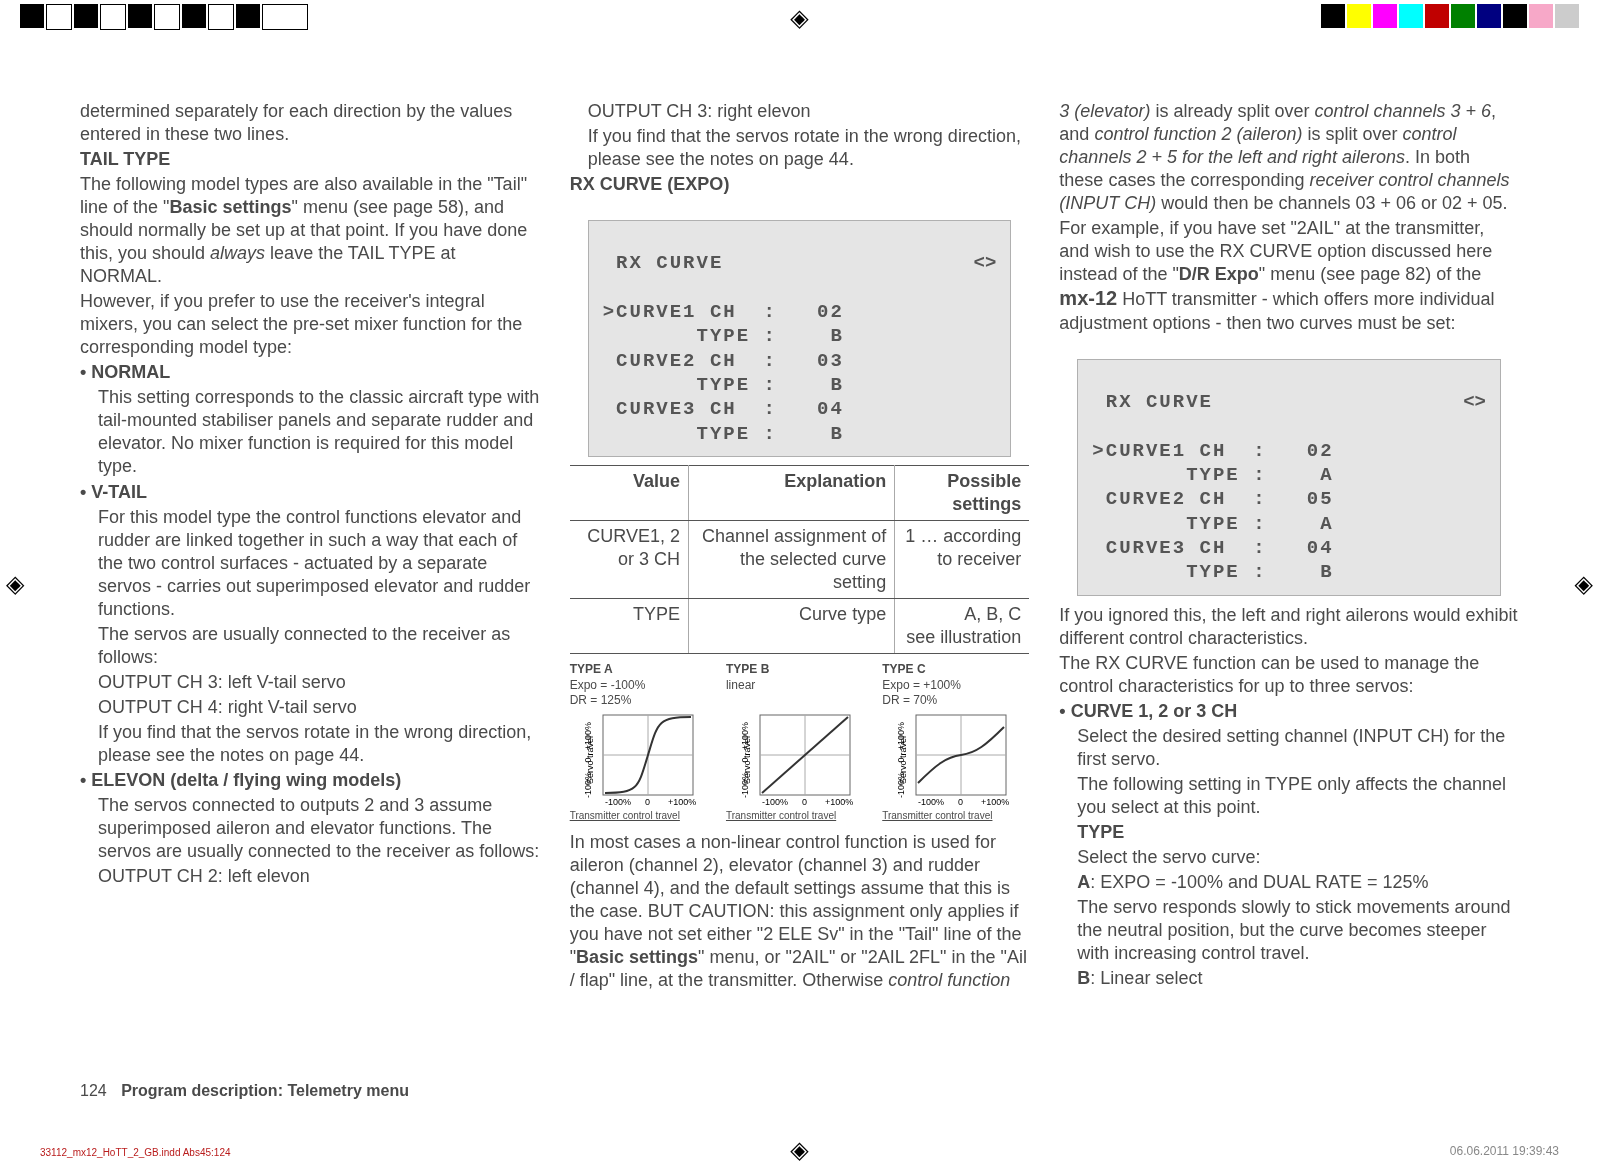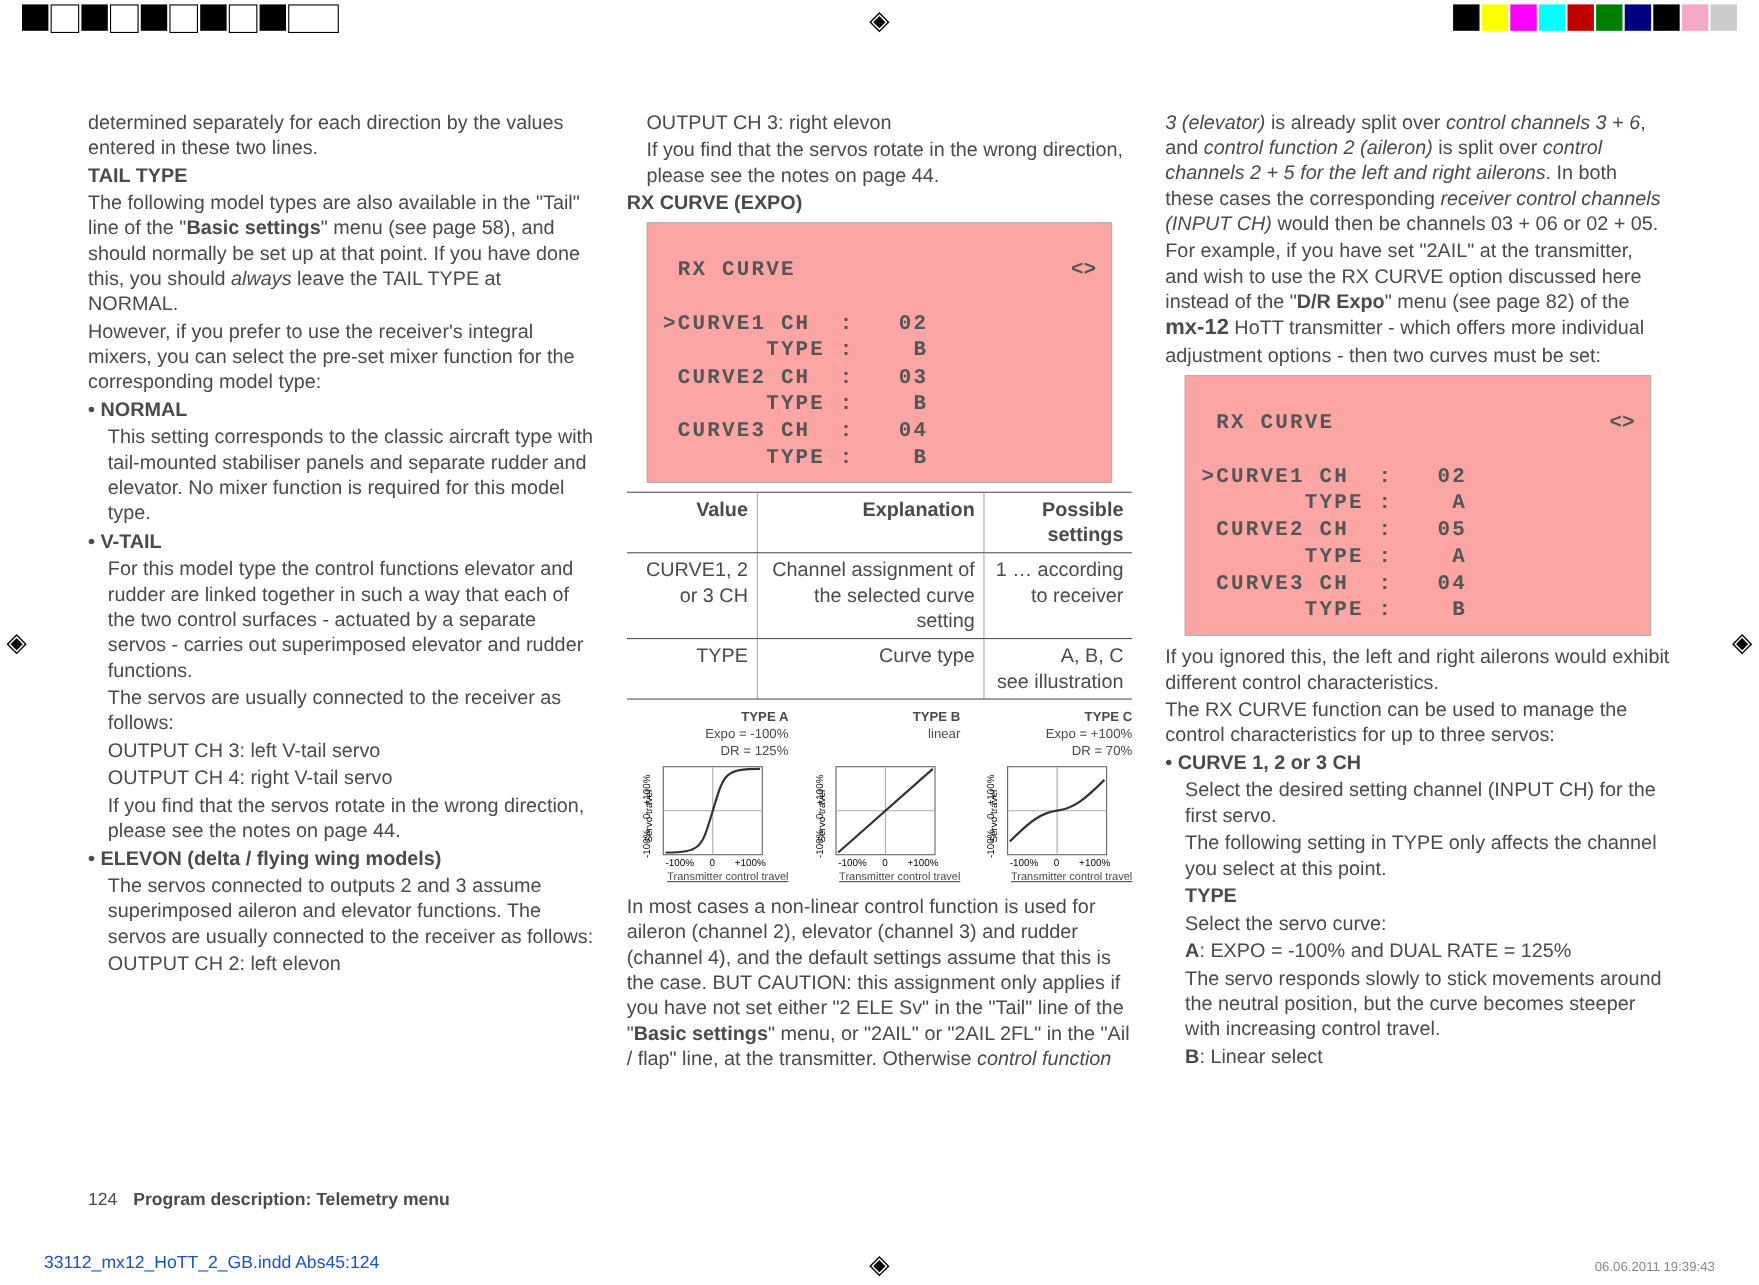--- a/index.html
+++ b/index.html
@@ -59,23 +59,23 @@
     font-size: 18px;
     line-height: 1.28;
   }
   .col p { margin: 0 0 2px 0; }
   .heading { font-weight: bold; margin-top: 8px; margin-bottom: 2px; }
   .bullet { padding-left: 18px; text-indent: -18px; }
   .sub { padding-left: 18px; }
 
   
   .panel {
-    background: #fca5a5;
+    background: #e5e5e5;
     border: 1px solid #b0b0b0;
-    margin: 6px 18px 8px 18px;
+    margin: 24px 18px 8px 18px;
     padding: 6px 14px 10px 14px;
     font-family: "Courier New", monospace;
     font-size: 19px;
     font-weight: bold;
     color: #555;
     letter-spacing: 2px;
     white-space: pre;
   }
   .panel .hdr { letter-spacing: 2px; display: block; }
   .panel .arrows { float: right; letter-spacing: 0; }
@@ -101,40 +101,40 @@
   
   .charts {
     display: flex;
     justify-content: space-between;
     margin: 4px 0 8px 0;
     gap: 4px;
   }
   .chart {
     width: 32%;
     font-size: 12px;
-    text-align: right;
+    text-align: left;
   }
   .chart .ct { font-weight: bold; font-size: 12px; }
   .chart svg { display: block; margin: 2px auto 0 auto; }
   .chart .xlabel { font-size: 10px; text-decoration: underline; }
 
   .footer-line {
     position: absolute;
     bottom: 68px;
     left: 80px;
     font-size: 16px;
     margin-top: 20px;
   }
   .footer-line .pn { margin-right: 10px; }
   .footer-small-left {
     position: absolute;
     bottom: 10px;
     left: 40px;
-    font-size: 16px;
-    color: #1d4ed8;
+    font-size: 10px;
+    color: #b91c1c;
   }
   .footer-small-right {
     position: absolute;
     bottom: 10px;
     right: 40px;
     font-size: 12px;
     color: #888;
     text-align: center;
   }
 </style>

